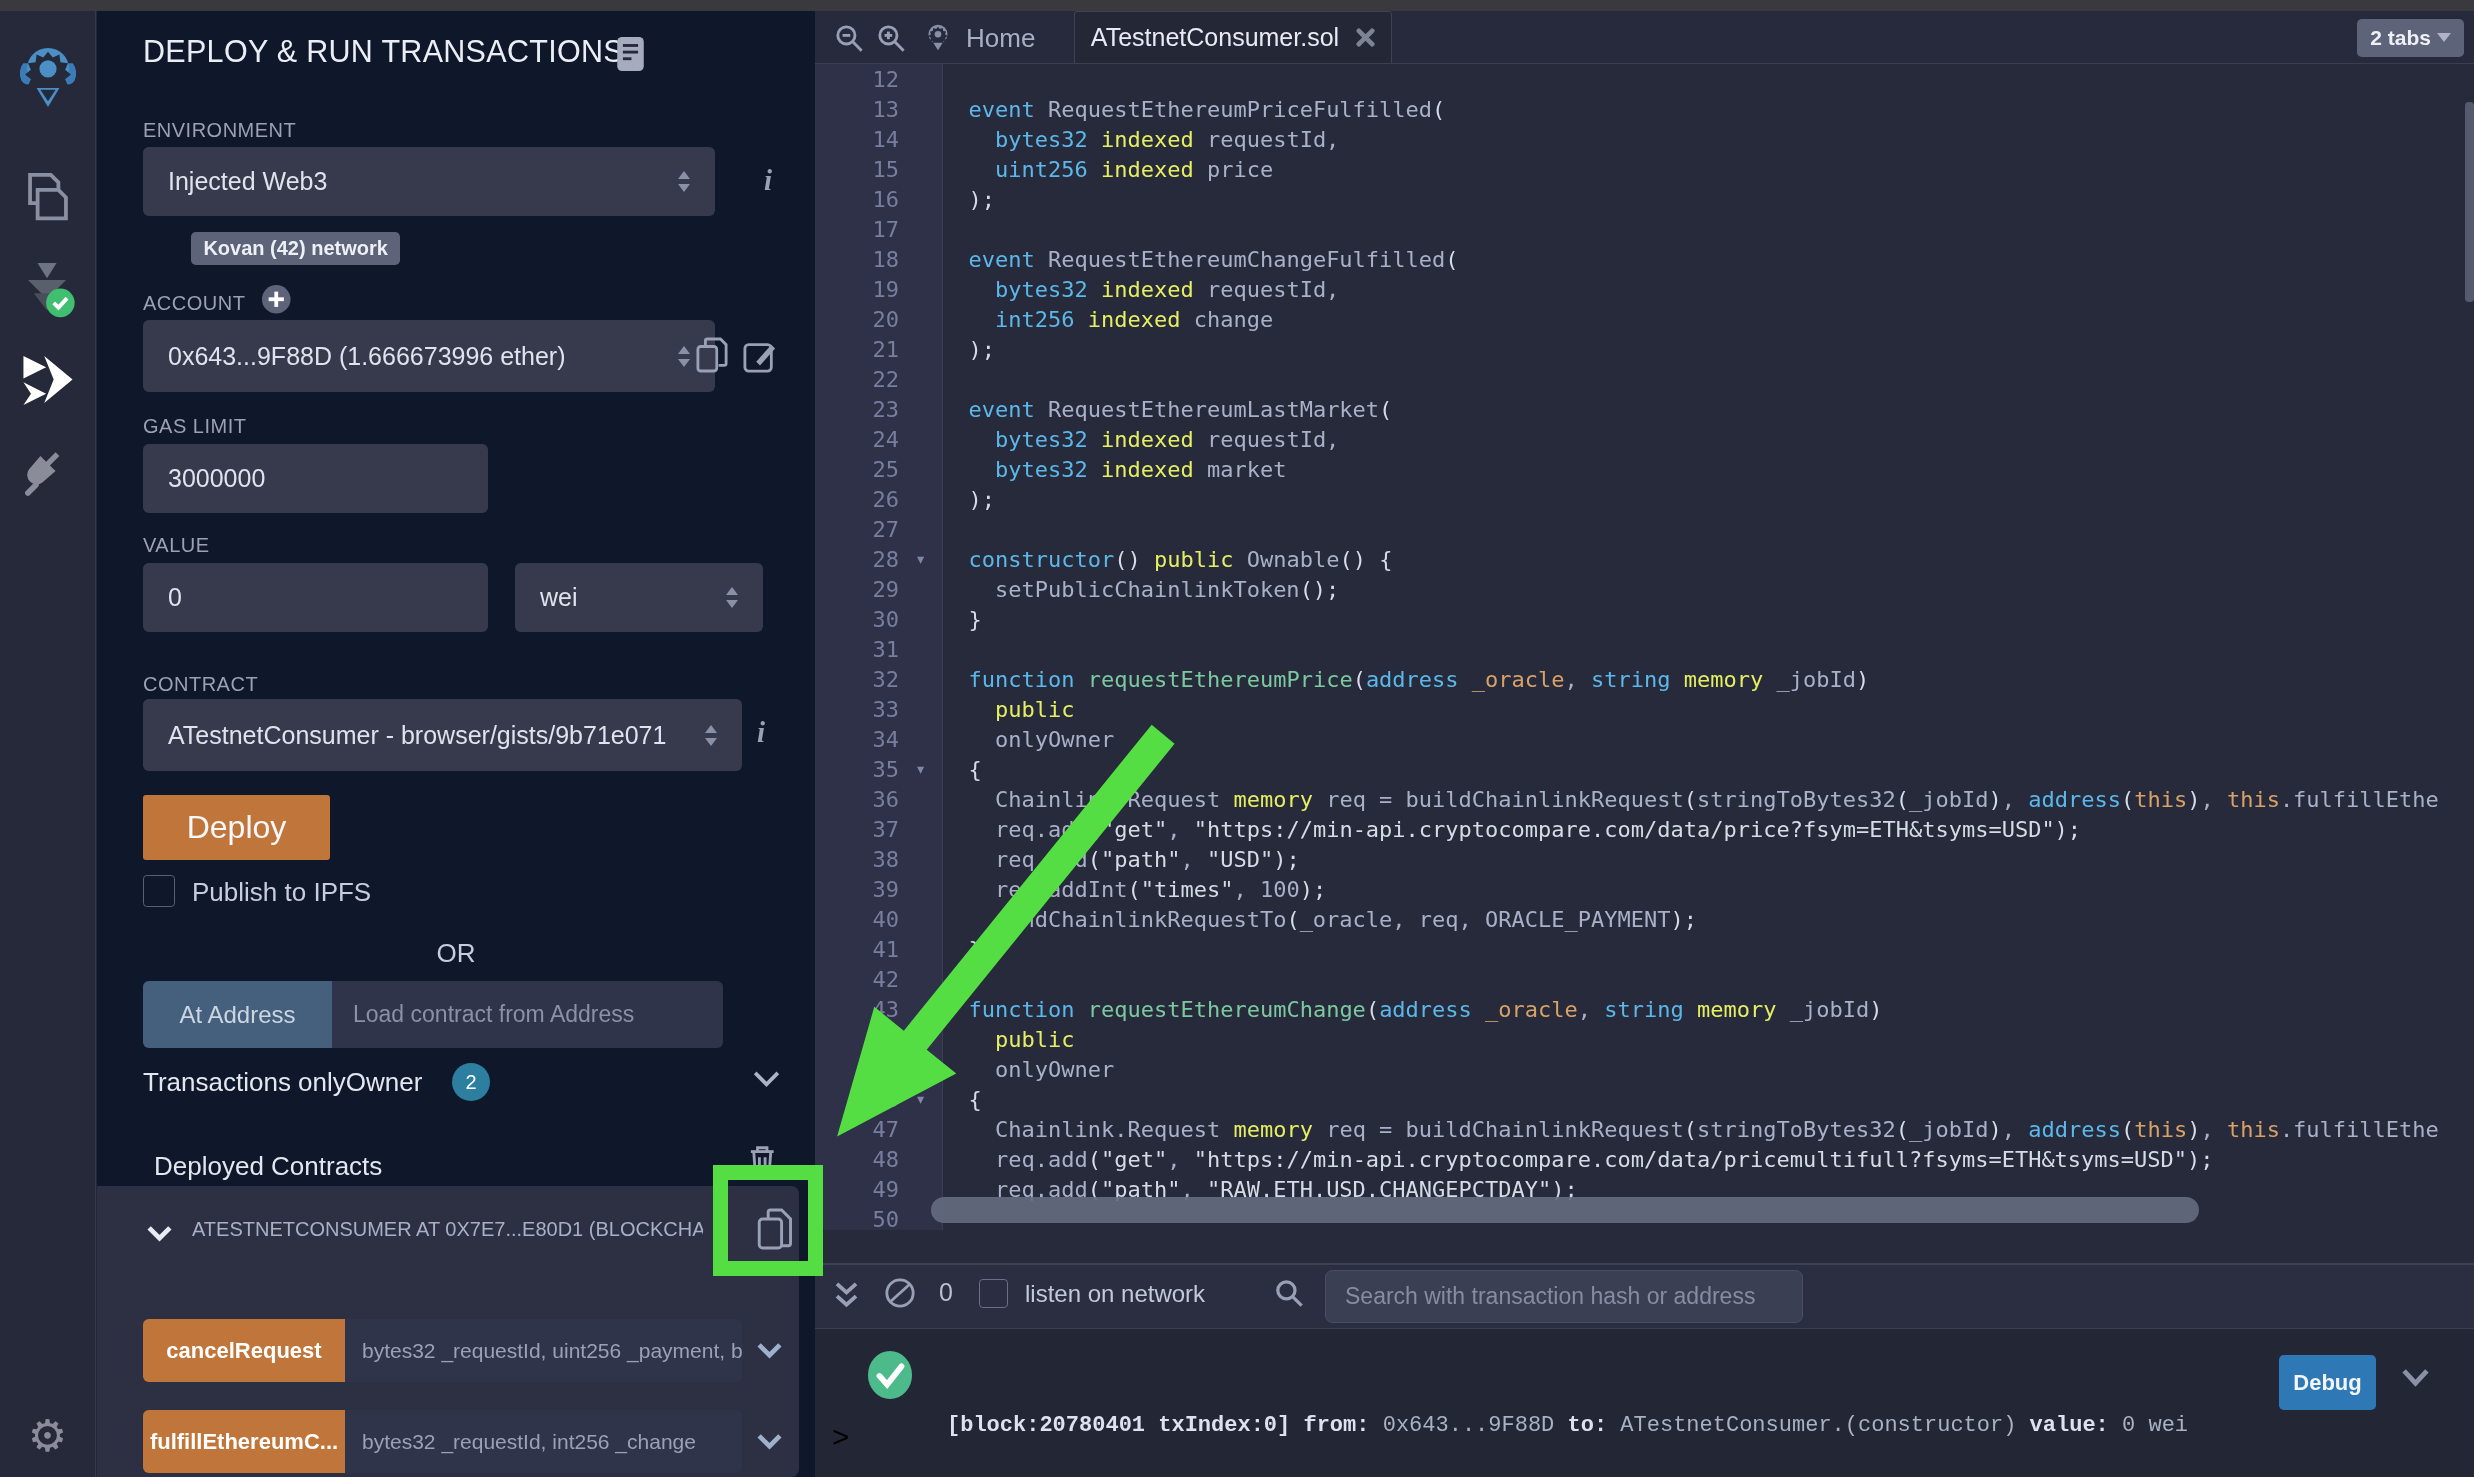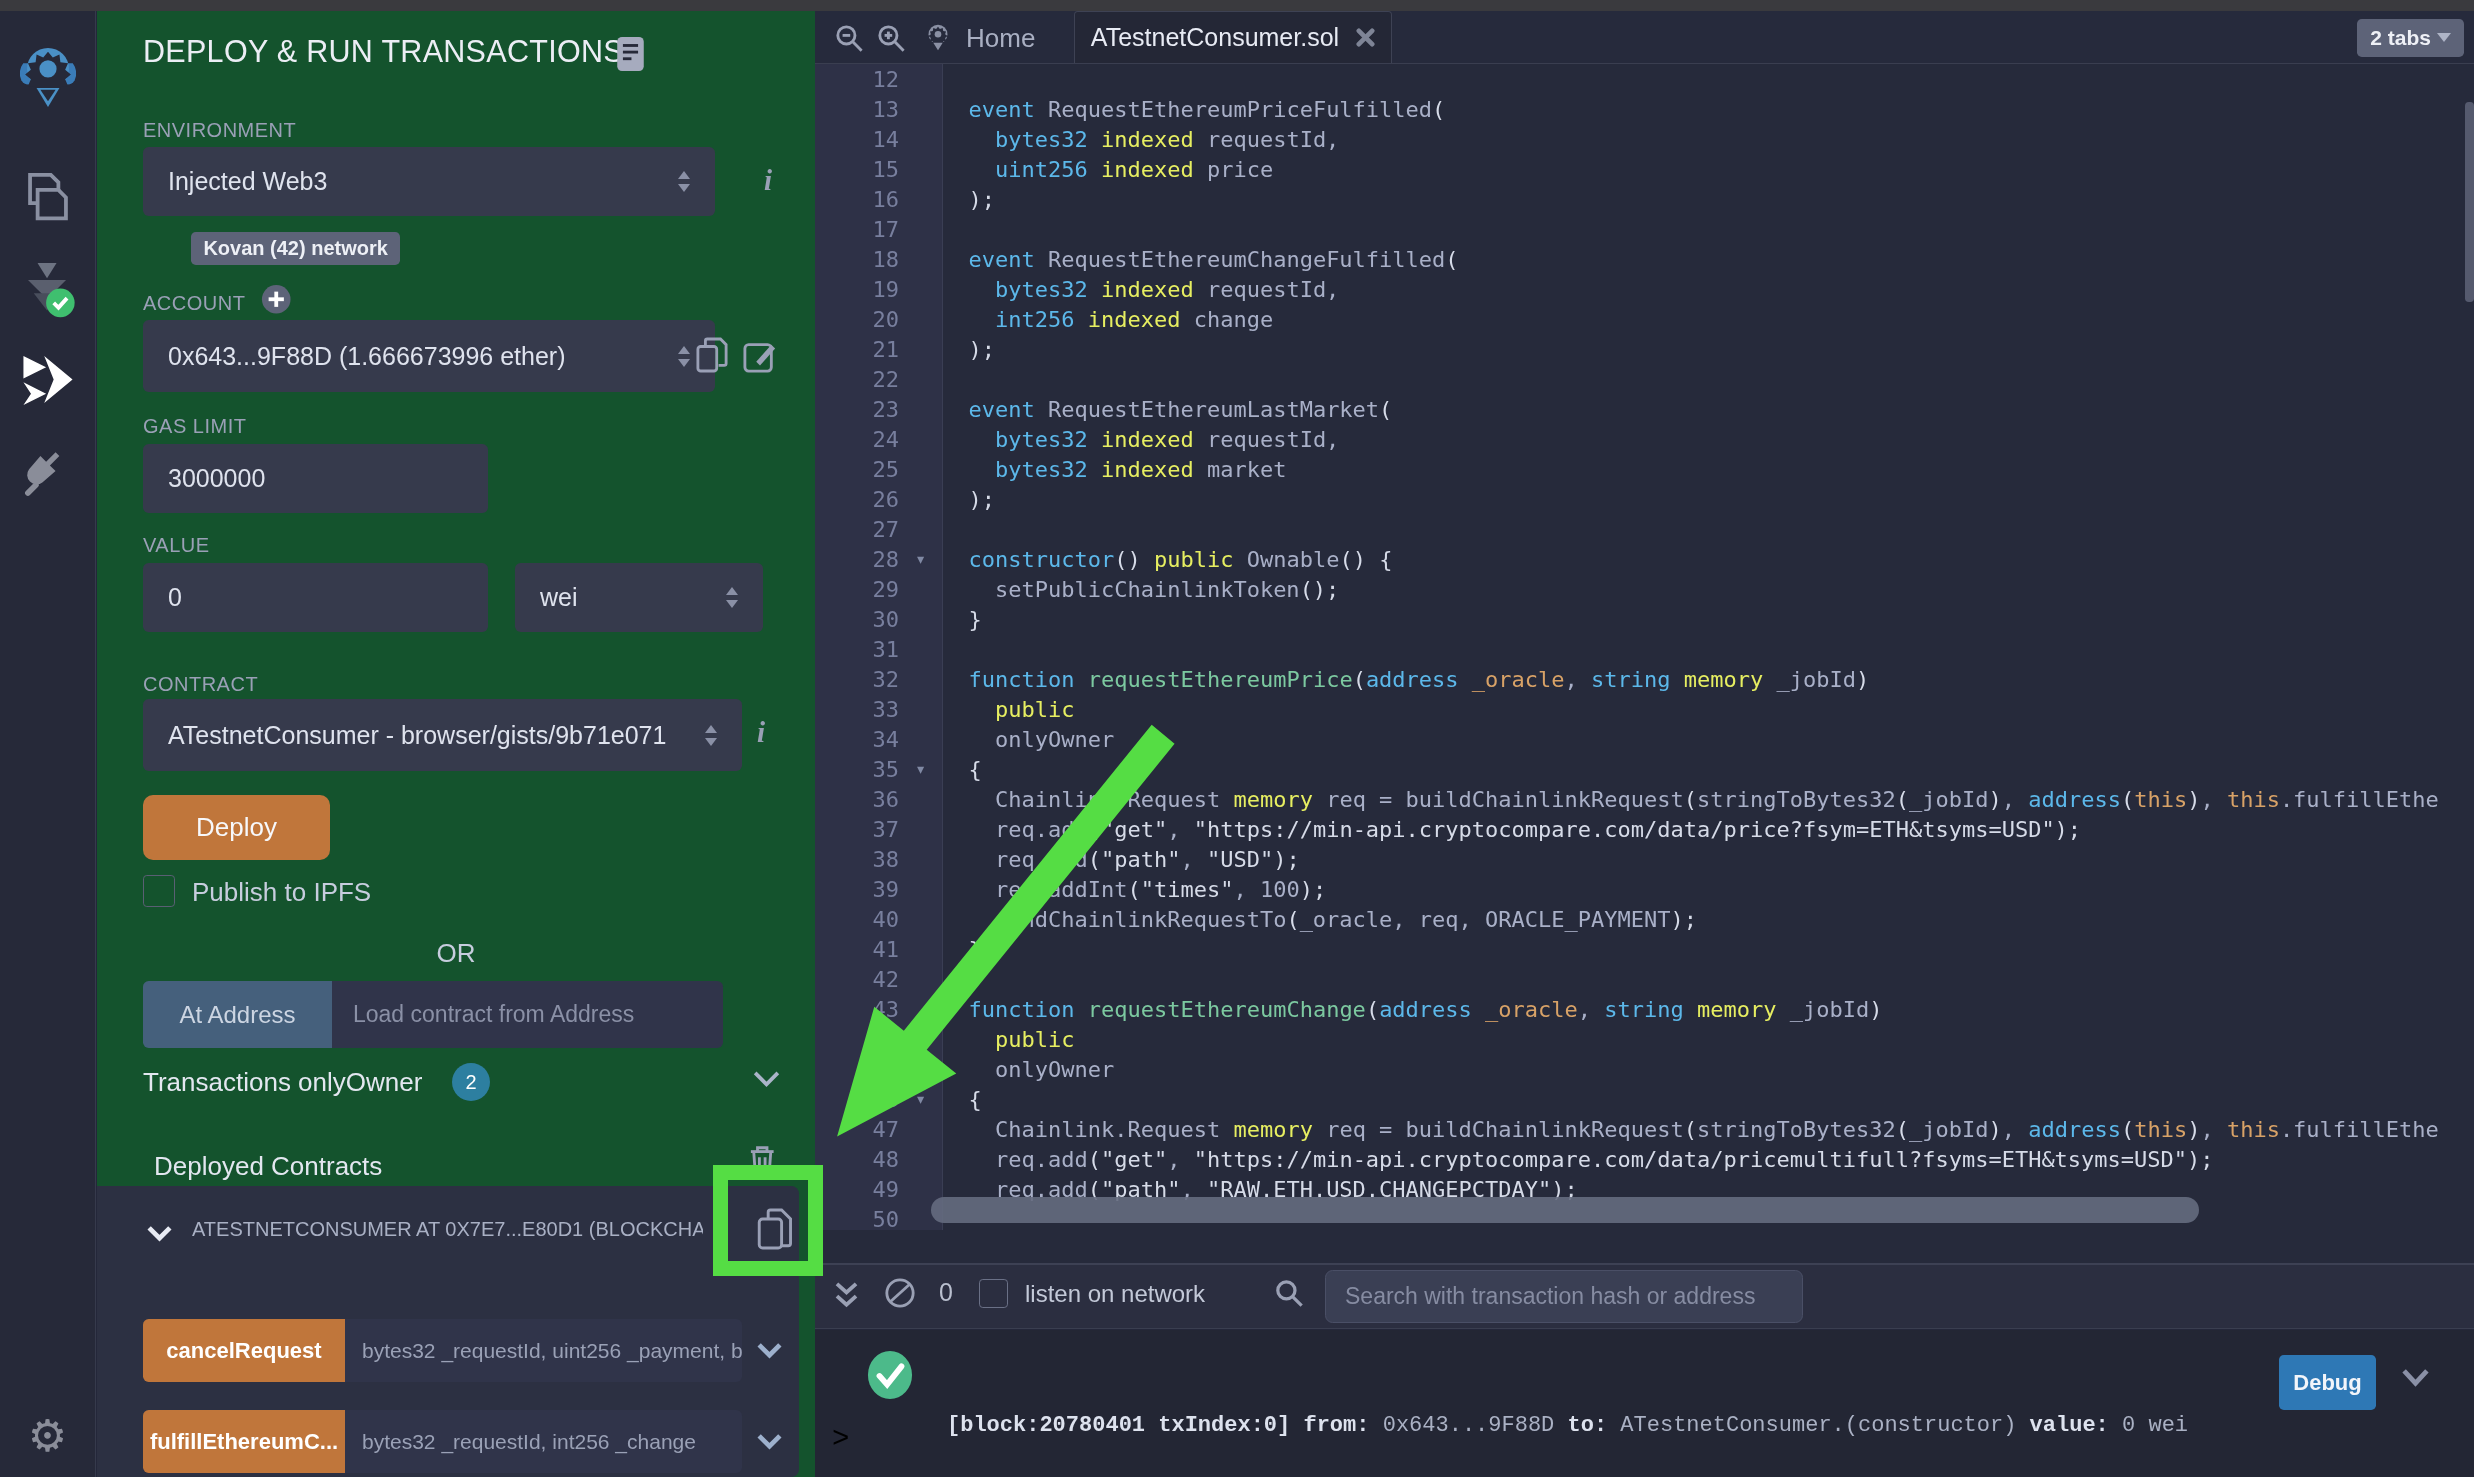--- a/index.html
+++ b/index.html
@@ -9,35 +9,35 @@
   .nosel{user-select:none;}
 
   
   #topstrip{left:0;top:0;width:2475px;height:11.4px;background:#3a3a3e;}
 
   
   #iconbar{left:0;top:11.4px;width:95px;height:1466px;background:#262939;border-right:1.9px solid #363a4c;}
   .ibicon{position:absolute;left:50%;transform:translateX(-50%);color:#8a90a2;}
 
   
-  #panel{left:97px;top:11.4px;width:718px;height:1466px;background:#14532d;}
+  #panel{left:97px;top:11.4px;width:718px;height:1466px;background:#0f172a;}
   .plabel{font-size:20px;color:#9aa0b6;letter-spacing:0.5px;}
   .ptitle{font-size:30.5px;color:#eceef5;letter-spacing:0.3px;}
   .selectbox,.inputbox{background:#363a4c;border-radius:5.7px;color:#dfe3ee;font-size:25px;
       display:flex;align-items:center;padding:0 25px;box-sizing:border-box;white-space:nowrap;overflow:hidden;}
   .stepper{margin-left:auto;display:flex;flex-direction:column;gap:4.8px;flex:none;padding-left:7.6px;}
   .stepper i{width:0;height:0;border-left:6.7px solid transparent;border-right:6.7px solid transparent;display:block;}
   .stepper .up{border-bottom:8.6px solid #8a90a6;}
   .stepper .dn{border-top:8.6px solid #8a90a6;}
   .infoi{font-family:"Liberation Serif",serif;font-style:italic;font-weight:bold;
          font-size:29px;color:#9aa0b6;}
   .badge-pill{background:#5d6378;border-radius:4.8px;color:#eef0f6;font-size:20px;font-weight:bold;
          padding:4.8px 12.4px;display:inline-block;}
-  .orange-btn{background:#c0763b;border-radius:10px;color:#f7f8fb;display:flex;align-items:center;
-         justify-content:center;font-size:26px;}
+  .orange-btn{background:#c0763b;border-radius:3px;color:#f7f8fb;display:flex;align-items:center;
+         justify-content:center;font-size:32px;}
   .fnrow{position:absolute;left:46px;height:63px;display:flex;}
   .fnrow .fbtn{width:202px;background:#c0763b;border-radius:5.7px 0 0 5.7px;color:#fff;font-weight:bold;
          font-size:22px;display:flex;align-items:center;justify-content:center;flex:none;}
   .fnrow .fparams{width:397px;background:#30344a;border-radius:0 5.7px 5.7px 0;color:#9aa1b6;font-size:21px;
          display:flex;align-items:center;padding:0 17px;box-sizing:border-box;overflow:hidden;white-space:nowrap;flex:none;}
   .fnrow .fchev{display:flex;align-items:center;margin-left:15.3px;color:#9db0cc;}
   .chk{box-sizing:border-box;border:1.9px solid #5a5f74;border-radius:3.8px;background:transparent;}
 
   
   #editor-bg{left:815px;top:11.4px;width:1660px;height:1252px;background:#262a3b;border-left:1.9px solid #1d2029;}

